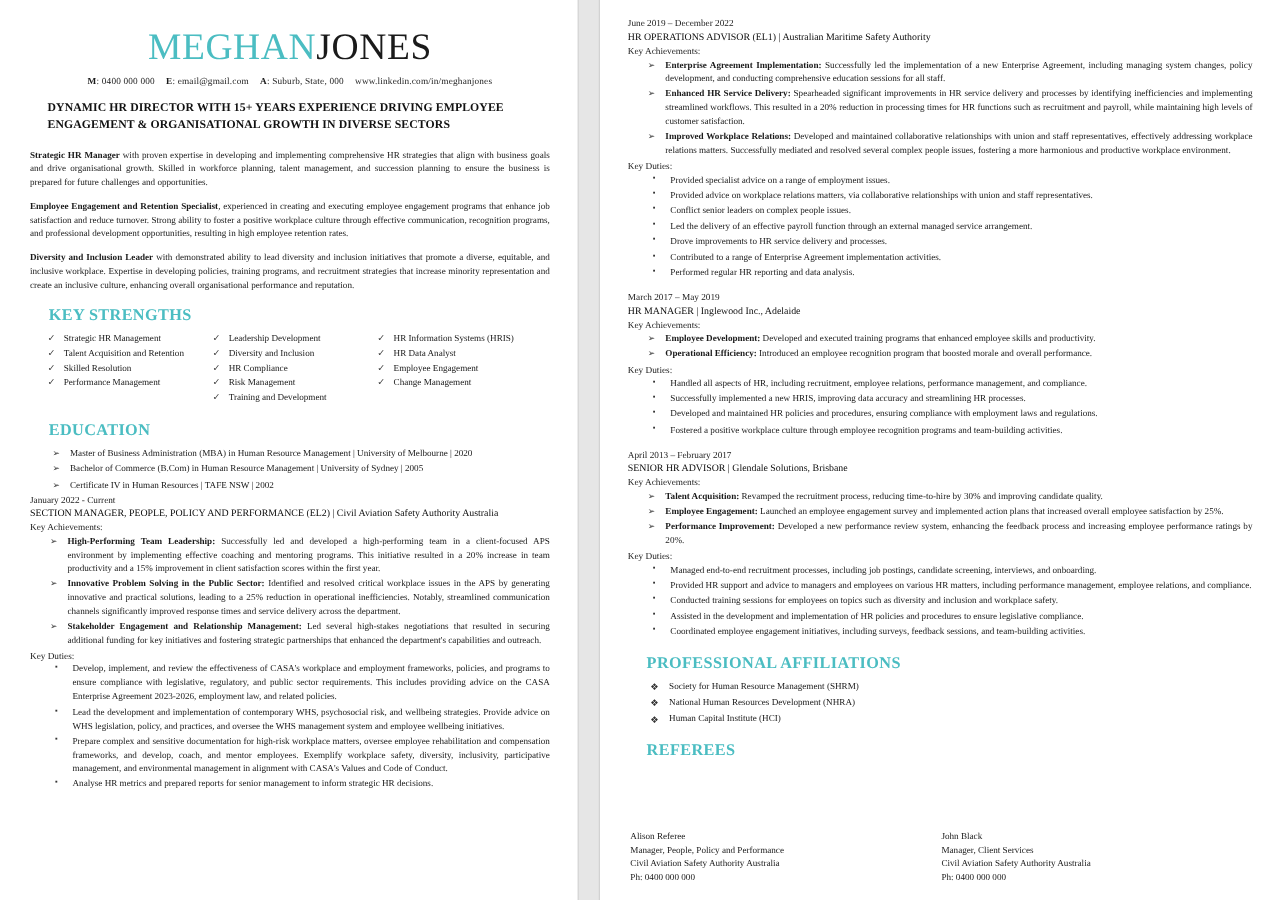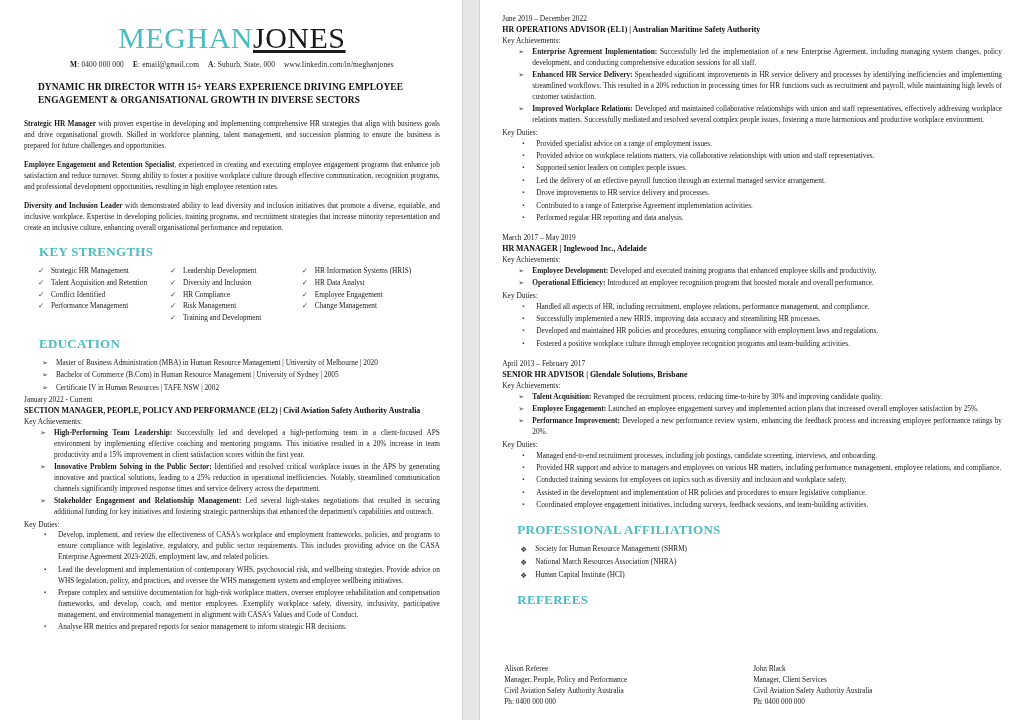--- a/index.html
+++ b/index.html
@@ -30,21 +30,21 @@
   .name {
     text-align: center;
     font-size: 30px;
     letter-spacing: 0.5px;
     line-height: 1.05;
     margin: 8px 0 2px 0;
     font-weight: 400;
     font-family: "Liberation Serif", serif;
   }
   .name .first { color: #4bbdc2; text-align: right; }
-  .name .last  { color: #1a1a1a; text-decoration: underline; }
+  .name .last  { color: #1a1a1a; }
 
   .contact {
     text-align: center;
     font-size: 7.4px;
     color: #1a1a1a;
     margin: 6px 0 12px 0;
     letter-spacing: 0.15px;
   }
   .contact .k { font-weight: bold; }
   .contact .sp { display: inline-block; width: 9px; }
@@ -113,21 +113,21 @@
   .lvl-sq .bul     { width: 14px; font-size: 6px; }
   .lvl-diamond{ padding-left: 18px; }
   .lvl-diamond .bul{ width: 15px; font-size: 7.5px; }
 
   
   .job { margin-bottom: 9px; }
   .job-date {
     font-size: 7.4px; color: #1a1a1a; line-height: 1.35;
   }
   .job-title {
-    font-size: 7.9px; font-weight: bold; color: #0d0d0d; line-height: 1.4;
+    font-size: 7.9px; font-weight: normal; color: #0d0d0d; line-height: 1.4;
   }
   .job-sublabel {
     font-size: 7.4px; color: #1a1a1a; line-height: 1.45; margin-top: 1px;
   }
 
   
   .edu-wrap { padding-left: 2px; }
 
   
   .referees {
@@ -174,21 +174,21 @@
           <div class="sitem">
             <span class="bul">✓</span>
             <span class="txt">Strategic HR Management</span>
           </div>
           <div class="sitem">
             <span class="bul">✓</span>
             <span class="txt">Talent Acquisition and Retention</span>
           </div>
           <div class="sitem">
             <span class="bul">✓</span>
-            <span class="txt">Conflict Identified</span>
+            <span class="txt">Skilled Resolution</span>
           </div>
           <div class="sitem">
             <span class="bul">✓</span>
             <span class="txt">Performance Management</span>
           </div>
         </div>
         <div class="strength-col">
           <div class="sitem">
             <span class="bul">✓</span>
             <span class="txt">Leadership Development</span>
@@ -310,21 +310,21 @@
           <div class="bline lvl-sq">
             <span class="bul">▪</span>
             <span class="txt">Provided specialist advice on a range of employment issues.</span>
           </div>
           <div class="bline lvl-sq">
             <span class="bul">▪</span>
             <span class="txt">Provided advice on workplace relations matters, via collaborative relationships with union and staff representatives.</span>
           </div>
           <div class="bline lvl-sq">
             <span class="bul">▪</span>
-            <span class="txt">Supported senior leaders on complex people issues.</span>
+            <span class="txt">Conflict senior leaders on complex people issues.</span>
           </div>
           <div class="bline lvl-sq">
             <span class="bul">▪</span>
             <span class="txt">Led the delivery of an effective payroll function through an external managed service arrangement.</span>
           </div>
           <div class="bline lvl-sq">
             <span class="bul">▪</span>
             <span class="txt">Drove improvements to HR service delivery and processes.</span>
           </div>
           <div class="bline lvl-sq">
@@ -407,21 +407,21 @@
       </div>
 
     <div class="sec-head">PROFESSIONAL AFFILIATIONS</div>
     <div id="affiliations-list">
         <div class="bline lvl-diamond">
           <span class="bul">❖</span>
           <span class="txt">Society for Human Resource Management (SHRM)</span>
         </div>
         <div class="bline lvl-diamond">
           <span class="bul">❖</span>
-          <span class="txt">National March Resources Association (NHRA)</span>
+          <span class="txt">National Human Resources Development (NHRA)</span>
         </div>
         <div class="bline lvl-diamond">
           <span class="bul">❖</span>
           <span class="txt">Human Capital Institute (HCI)</span>
         </div>
       </div>
 
     <div class="sec-head">REFEREES</div>
     <div class="referees" id="referees-grid">
         <div class="ref-col">

